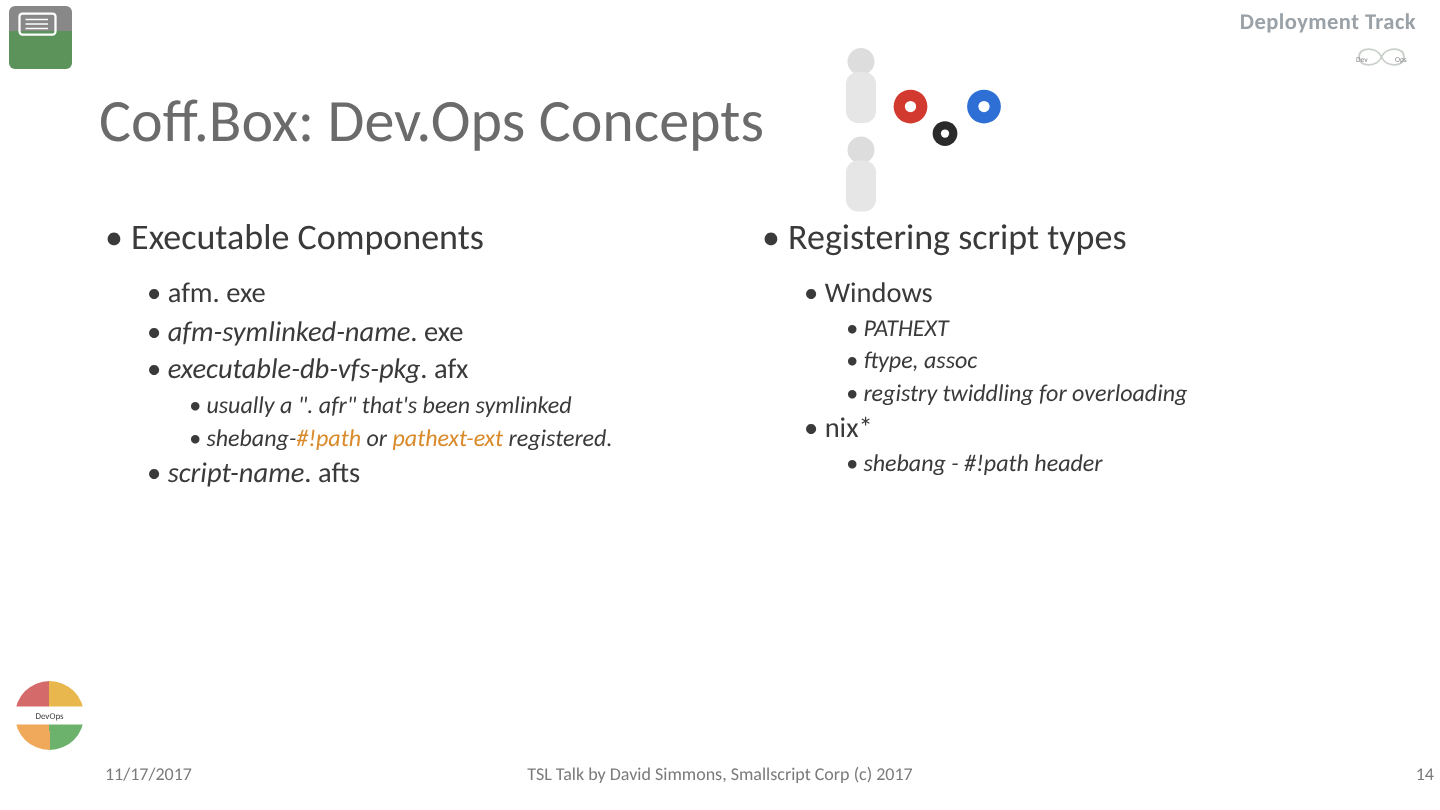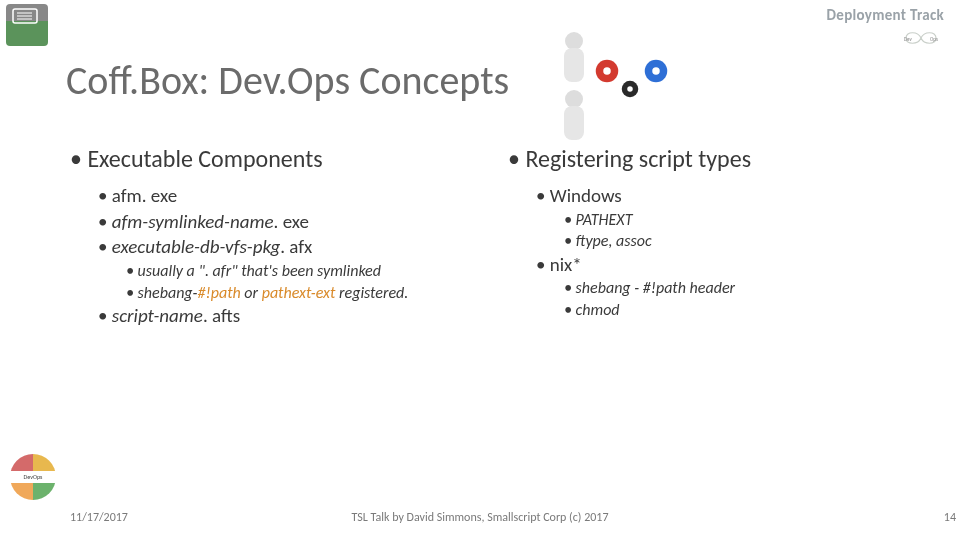--- a/index.html
+++ b/index.html
@@ -192,25 +192,25 @@
     </ul>
   </div>
 
   <div class="col">
     <div class="h1">Registering script types</div>
     <ul class="l2">
       <li>Windows</li>
       <ul class="l3">
         <li>PATHEXT</li>
         <li>ftype, assoc</li>
+        <li>registry twiddling for overloading</li>
       </ul>
       <li>nix*</li>
       <ul class="l3">
         <li>shebang - #!path header</li>
-        <li>chmod</li>
       </ul>
     </ul>
   </div>
 
 </div>
 
 <div class="devops-badge">
   <span>DevOps</span>
 </div>
 

